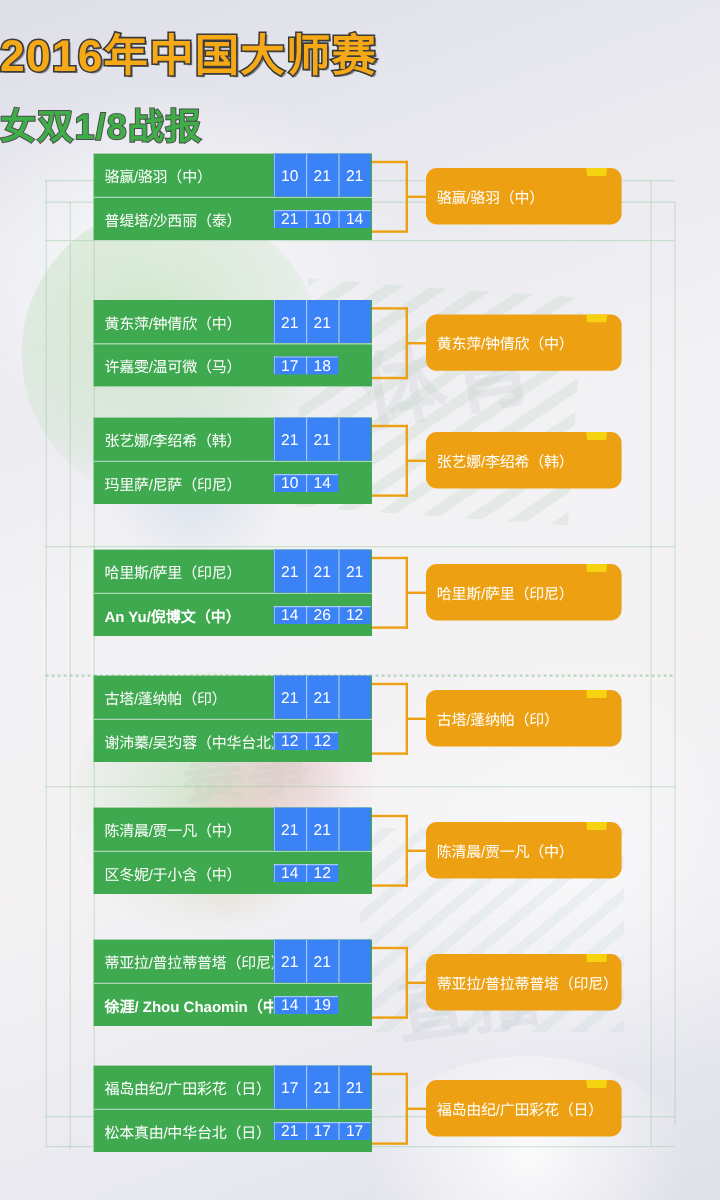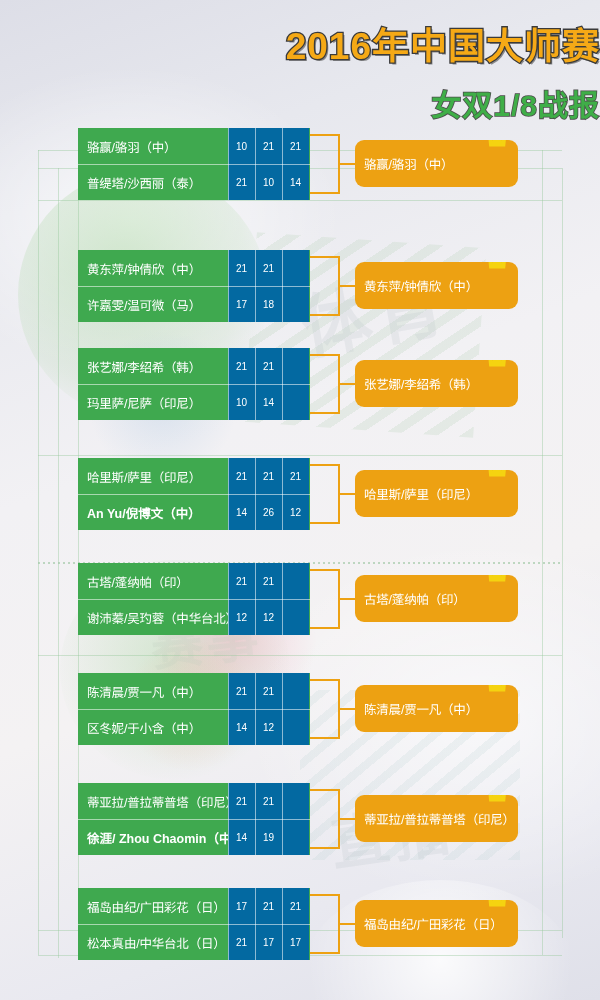--- a/index.html
+++ b/index.html
@@ -111,21 +111,21 @@
     background-image: linear-gradient(to right, rgba(160,200,165,0.65) 50%, rgba(255,255,255,0) 0%);
     background-size: 5px 2px;
     background-repeat: repeat-x;
     pointer-events: none;
   }
 
   
   .header {
     position: relative;
     padding-top: 26px;
-    text-align: right;
+    text-align: left;
     z-index: 5;
   }
   .title-main {
     font-size: 37px;
     font-weight: bold;
     color: #f5a916;
     letter-spacing: 1px;
     line-height: 1.12;
     -webkit-text-stroke: 2.6px #3a3a3a;
     paint-order: stroke fill;
@@ -163,21 +163,21 @@
     width: 232px;
     height: 72px;
   }
   .team-row {
     position: relative;
     display: flex;
     align-items: stretch;
     height: 36px;
     background: #3fa94f;
   }
-  .team-row + .team-row { box-shadow: inset 0 1px 0 rgba(255,255,255,0.55); }
+  .team-row + .team-row { box-shadow: inset 0 1px 0 rgba(255,255,255,0.55); align-items: center; }
 
   .team-name {
     flex: 0 0 150px;
     width: 150px;
     display: flex;
     align-items: center;
     padding-left: 9px;
     box-sizing: border-box;
     color: #ffffff;
     font-size: 12.5px;
@@ -186,23 +186,23 @@
     overflow: hidden;
   }
   .team-name.latin { letter-spacing: 0; font-weight: bold; }
 
   .score-cell {
     flex: 0 0 27px;
     width: 27px;
     display: flex;
     align-items: center;
     justify-content: center;
-    background: #0369a1;
+    background: #3b82f6;
     color: #ffffff;
-    font-size: 10px;
+    font-size: 13px;
     font-weight: 500;
     box-shadow: inset 1px 0 0 rgba(255,255,255,0.55);
   }
   .team-row + .team-row .score-cell { box-shadow: inset 1px 0 0 rgba(255,255,255,0.55), inset 0 1px 0 rgba(255,255,255,0.55); }
 
   
   .connector {
     position: absolute;
     left: 232px;
     top: 6px;

